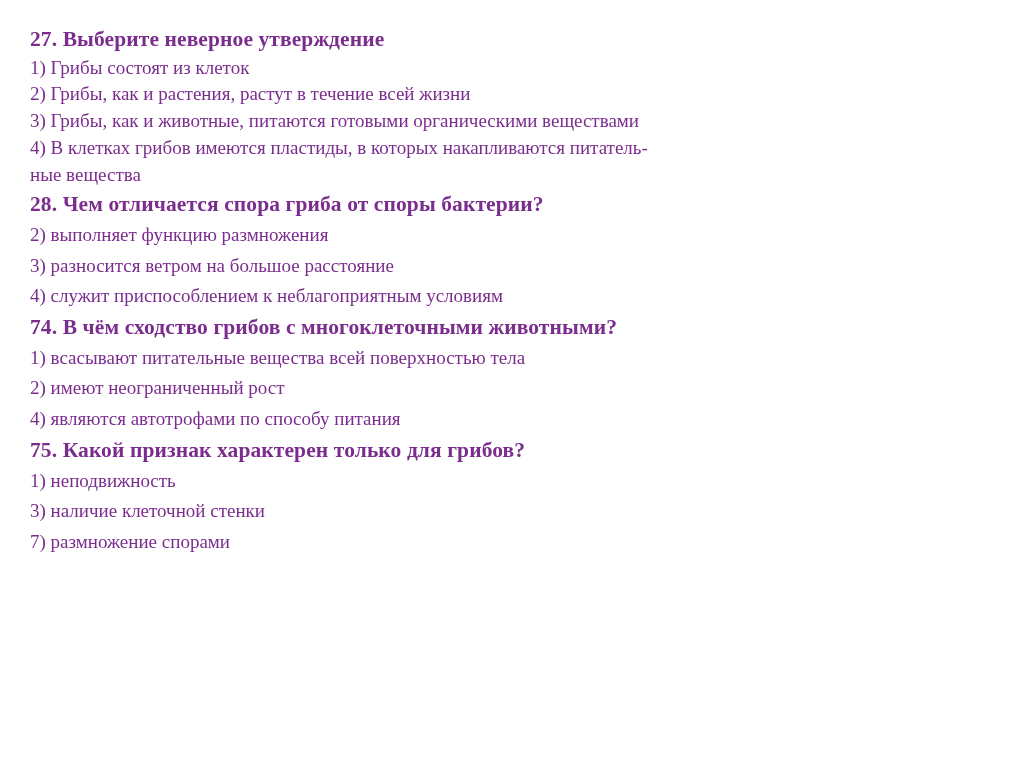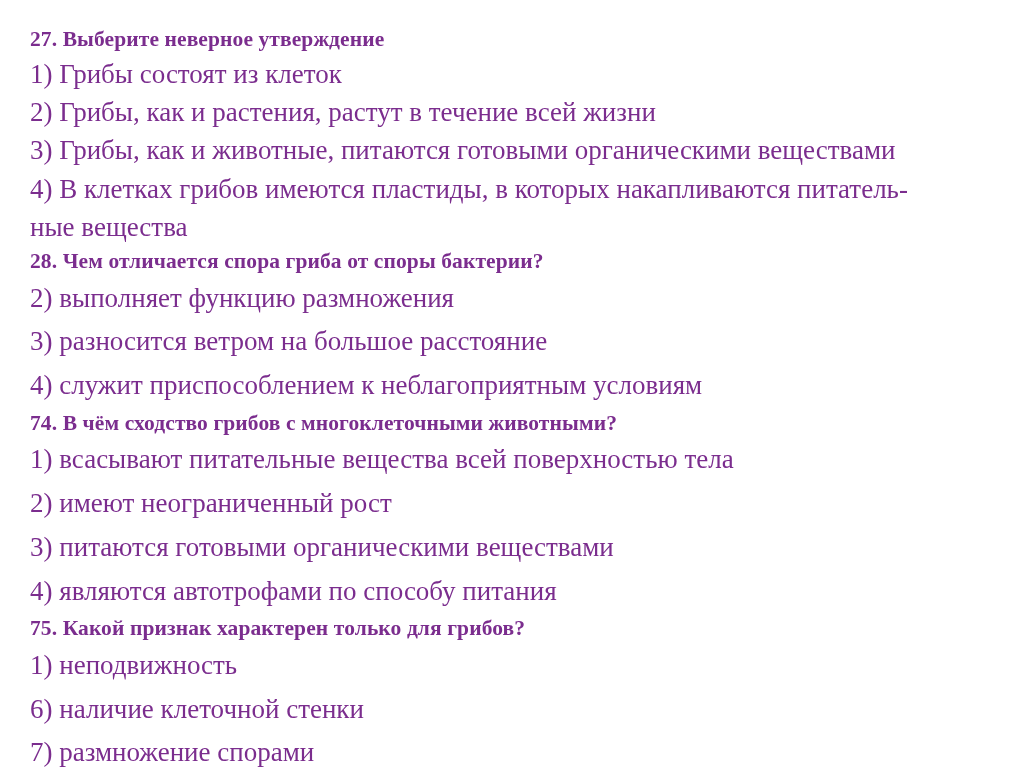--- a/index.html
+++ b/index.html
@@ -26,21 +26,21 @@
   }
   .q-title {
     font-weight: bold;
     font-size: 21.5px;
     line-height: 1.42;
     letter-spacing: 0.1px;
     margin: 0;
     color: #7b2d8e;
   }
   .q-option {
-    font-size: 27px;
+    font-size: 19px;
     line-height: 1.42;
     margin: 0;
     color: #7b2d8e;
     white-space: pre-wrap;
   }
   .q-option.spaced {
     line-height: 1.62;
   }
   .spell-underline {
     text-decoration: none;
@@ -69,24 +69,23 @@
     <p class="q-title">28.  Чем отличается спора гриба от споры бактерии?</p>
     <p class="q-option spaced">2) выполняет функцию размножения</p>
     <p class="q-option spaced">3) разносится ветром на большое расстояние</p>
     <p class="q-option spaced">4) служит приспособлением к неблагоприятным условиям</p>
   </div>
 
   <div class="question-block">
     <p class="q-title">74.  В чём  сходство грибов с многоклеточными животными?</p>
     <p class="q-option spaced">1) всасывают питательные вещества всей поверхностью тела</p>
     <p class="q-option spaced">2) имеют неограниченный рост</p>
-    <p class="q-option spaced">3) питаются готовыми органическими веществами</p>
     <p class="q-option spaced">4) являются автотрофами по способу питания</p>
   </div>
 
   <div class="question-block">
     <p class="q-title">75. Какой признак характерен только для грибов?</p>
     <p class="q-option spaced">1) неподвижность</p>
-    <p class="q-option spaced">6) наличие клеточной стенки</p>
+    <p class="q-option spaced">3) наличие клеточной стенки</p>
     <p class="q-option spaced">7) размножение спорами</p>
   </div>
 
 </div>
 
 </body></html>

